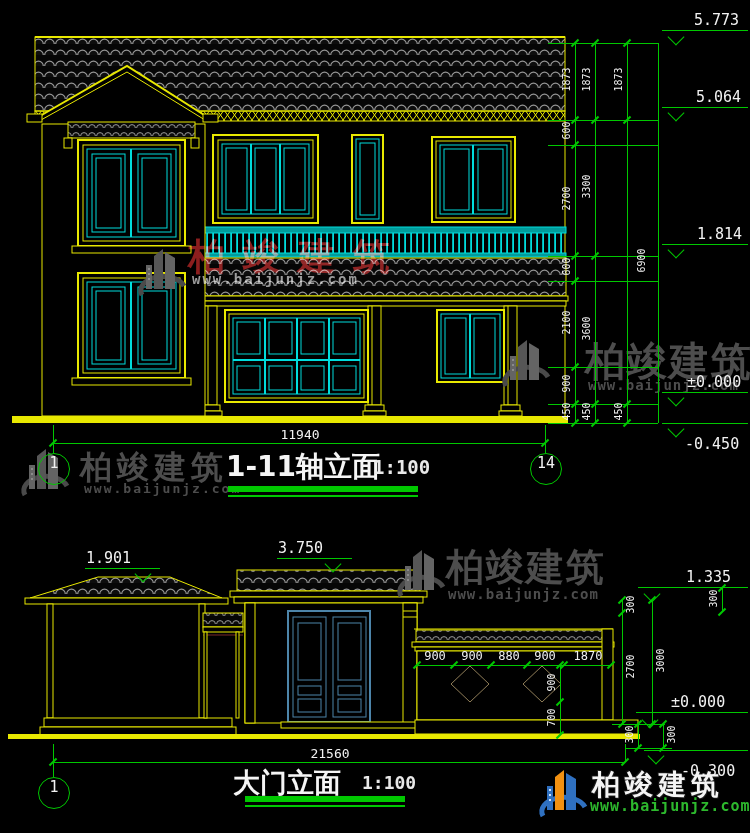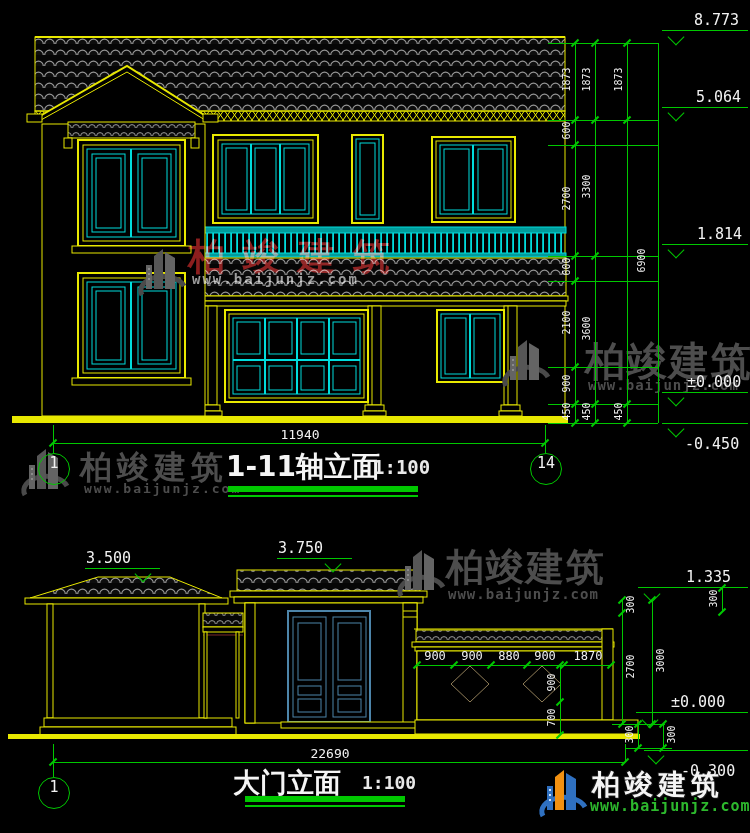--- a/index.html
+++ b/index.html
@@ -321,21 +321,21 @@
       <div style="left: 627px; top: 43px; width: 1px; height: 380px; background: rgb(0, 200, 0);"></div>
       <div style="left: 622px; top: 42px; width: 10px; height: 2px; background: rgb(0, 200, 0); transform: rotate(-45deg);"></div>
       <div style="left: 622px; top: 119px; width: 10px; height: 2px; background: rgb(0, 200, 0); transform: rotate(-45deg);"></div>
       <div style="left: 622px; top: 403px; width: 10px; height: 2px; background: rgb(0, 200, 0); transform: rotate(-45deg);"></div>
       <div style="left: 622px; top: 422px; width: 10px; height: 2px; background: rgb(0, 200, 0); transform: rotate(-45deg);"></div>
       <div style="left: 596px; top: 74px; width: 44px; text-align: center; color: rgb(242, 242, 242); font: 10px &quot;DejaVu Sans Mono&quot;, monospace; transform: rotate(-90deg);">1873</div>
       <div style="left: 619px; top: 255px; width: 44px; text-align: center; color: rgb(242, 242, 242); font: 10px &quot;DejaVu Sans Mono&quot;, monospace; transform: rotate(-90deg);">6900</div>
       <div style="left: 596px; top: 406px; width: 44px; text-align: center; color: rgb(242, 242, 242); font: 10px &quot;DejaVu Sans Mono&quot;, monospace; transform: rotate(-90deg);">450</div>
       <div style="left: 662px; top: 30px; width: 86px; height: 1px; background: rgb(0, 200, 0);"></div>
       <div style="left: 670px; top: 31px; width: 11px; height: 11px; border-left: 1.5px solid rgb(0, 200, 0); border-bottom: 1.5px solid rgb(0, 200, 0); transform: rotate(-45deg);"></div>
-      <div style="left: 694px; top: 11px; color: rgb(242, 242, 242); font: 15px &quot;DejaVu Sans Mono&quot;, monospace; white-space: nowrap;">8.773</div>
+      <div style="left: 694px; top: 11px; color: rgb(242, 242, 242); font: 15px &quot;DejaVu Sans Mono&quot;, monospace; white-space: nowrap;">5.773</div>
       <div style="left: 662px; top: 107px; width: 86px; height: 1px; background: rgb(0, 200, 0);"></div>
       <div style="left: 670px; top: 107px; width: 11px; height: 11px; border-left: 1.5px solid rgb(0, 200, 0); border-bottom: 1.5px solid rgb(0, 200, 0); transform: rotate(-45deg);"></div>
       <div style="left: 696px; top: 88px; color: rgb(242, 242, 242); font: 15px &quot;DejaVu Sans Mono&quot;, monospace; white-space: nowrap;">5.064</div>
       <div style="left: 662px; top: 244px; width: 86px; height: 1px; background: rgb(0, 200, 0);"></div>
       <div style="left: 670px; top: 244px; width: 11px; height: 11px; border-left: 1.5px solid rgb(0, 200, 0); border-bottom: 1.5px solid rgb(0, 200, 0); transform: rotate(-45deg);"></div>
       <div style="left: 697px; top: 225px; color: rgb(242, 242, 242); font: 15px &quot;DejaVu Sans Mono&quot;, monospace; white-space: nowrap;">1.814</div>
       <div style="left: 662px; top: 392px; width: 86px; height: 1px; background: rgb(0, 200, 0);"></div>
       <div style="left: 670px; top: 392px; width: 11px; height: 11px; border-left: 1.5px solid rgb(0, 200, 0); border-bottom: 1.5px solid rgb(0, 200, 0); transform: rotate(-45deg);"></div>
       <div style="left: 687px; top: 373px; color: rgb(242, 242, 242); font: 15px &quot;DejaVu Sans Mono&quot;, monospace; white-space: nowrap;">±0.000</div>
       <div style="left: 662px; top: 423px; width: 86px; height: 1px; background: rgb(0, 200, 0);"></div>
@@ -374,21 +374,21 @@
       <div style="left: 663px; top: 724px; width: 1px; height: 24px; background: rgb(0, 200, 0);"></div>
       <div style="left: 658px; top: 723px; width: 10px; height: 2px; background: rgb(0, 200, 0); transform: rotate(-45deg);"></div>
       <div style="left: 658px; top: 747px; width: 10px; height: 2px; background: rgb(0, 200, 0); transform: rotate(-45deg);"></div>
       <div style="left: 649px; top: 729px; width: 44px; text-align: center; color: rgb(242, 242, 242); font: 10px &quot;DejaVu Sans Mono&quot;, monospace; transform: rotate(-90deg);">300</div>
       <div style="left: 722px; top: 588px; width: 1px; height: 24px; background: rgb(0, 200, 0);"></div>
       <div style="left: 717px; top: 587px; width: 10px; height: 2px; background: rgb(0, 200, 0); transform: rotate(-45deg);"></div>
       <div style="left: 717px; top: 611px; width: 10px; height: 2px; background: rgb(0, 200, 0); transform: rotate(-45deg);"></div>
       <div style="left: 691px; top: 593px; width: 44px; text-align: center; color: rgb(242, 242, 242); font: 10px &quot;DejaVu Sans Mono&quot;, monospace; transform: rotate(-90deg);">300</div>
       <div style="left: 85px; top: 568px; width: 75px; height: 1px; background: rgb(0, 200, 0);"></div>
       <div style="left: 137px; top: 568px; width: 11px; height: 11px; border-left: 1.5px solid rgb(0, 200, 0); border-bottom: 1.5px solid rgb(0, 200, 0); transform: rotate(-45deg);"></div>
-      <div style="left: 86px; top: 549px; color: rgb(242, 242, 242); font: 15px &quot;DejaVu Sans Mono&quot;, monospace; white-space: nowrap;">3.500</div>
+      <div style="left: 86px; top: 549px; color: rgb(242, 242, 242); font: 15px &quot;DejaVu Sans Mono&quot;, monospace; white-space: nowrap;">1.901</div>
       <div style="left: 277px; top: 558px; width: 75px; height: 1px; background: rgb(0, 200, 0);"></div>
       <div style="left: 327px; top: 558px; width: 11px; height: 11px; border-left: 1.5px solid rgb(0, 200, 0); border-bottom: 1.5px solid rgb(0, 200, 0); transform: rotate(-45deg);"></div>
       <div style="left: 278px; top: 539px; color: rgb(242, 242, 242); font: 15px &quot;DejaVu Sans Mono&quot;, monospace; white-space: nowrap;">3.750</div>
       <div style="left: 638px; top: 587px; width: 110px; height: 1px; background: rgb(0, 200, 0);"></div>
       <div style="left: 646px; top: 588px; width: 11px; height: 11px; border-left: 1.5px solid rgb(0, 200, 0); border-bottom: 1.5px solid rgb(0, 200, 0); transform: rotate(-45deg);"></div>
       <div style="left: 686px; top: 568px; color: rgb(242, 242, 242); font: 15px &quot;DejaVu Sans Mono&quot;, monospace; white-space: nowrap;">1.335</div>
       <div style="left: 636px; top: 712px; width: 112px; height: 1px; background: rgb(0, 200, 0);"></div>
       <div style="left: 644px; top: 714px; width: 11px; height: 11px; border-left: 1.5px solid rgb(0, 200, 0); border-bottom: 1.5px solid rgb(0, 200, 0); transform: rotate(-45deg);"></div>
       <div style="left: 671px; top: 693px; color: rgb(242, 242, 242); font: 15px &quot;DejaVu Sans Mono&quot;, monospace; white-space: nowrap;">±0.000</div>
       <div style="left: 644px; top: 750px; width: 104px; height: 1px; background: rgb(0, 200, 0);"></div>
@@ -402,21 +402,21 @@
       <div style="left: 559px; top: 664px; width: 10px; height: 2px; background: rgb(0, 200, 0); transform: rotate(-45deg);"></div>
       <div style="left: 606px; top: 664px; width: 10px; height: 2px; background: rgb(0, 200, 0); transform: rotate(-45deg);"></div>
       <div style="left: 405px; top: 649px; width: 60px; text-align: center; color: rgb(242, 242, 242); font: 12px &quot;DejaVu Sans Mono&quot;, monospace;">900</div>
       <div style="left: 442px; top: 649px; width: 60px; text-align: center; color: rgb(242, 242, 242); font: 12px &quot;DejaVu Sans Mono&quot;, monospace;">900</div>
       <div style="left: 479px; top: 649px; width: 60px; text-align: center; color: rgb(242, 242, 242); font: 12px &quot;DejaVu Sans Mono&quot;, monospace;">880</div>
       <div style="left: 515px; top: 649px; width: 60px; text-align: center; color: rgb(242, 242, 242); font: 12px &quot;DejaVu Sans Mono&quot;, monospace;">900</div>
       <div style="left: 558px; top: 649px; width: 60px; text-align: center; color: rgb(242, 242, 242); font: 12px &quot;DejaVu Sans Mono&quot;, monospace;">1870</div>
       <div style="left: 53px; top: 762px; width: 572px; height: 1px; background: rgb(0, 200, 0);"></div>
       <div style="left: 48px; top: 761px; width: 10px; height: 2px; background: rgb(0, 200, 0); transform: rotate(-45deg);"></div>
       <div style="left: 620px; top: 761px; width: 10px; height: 2px; background: rgb(0, 200, 0); transform: rotate(-45deg);"></div>
-      <div style="left: 300px; top: 746px; width: 60px; text-align: center; color: rgb(242, 242, 242); font: 13px &quot;DejaVu Sans Mono&quot;, monospace;">22690</div>
+      <div style="left: 300px; top: 746px; width: 60px; text-align: center; color: rgb(242, 242, 242); font: 13px &quot;DejaVu Sans Mono&quot;, monospace;">21560</div>
       <div style="left: 625px; top: 744px; width: 1px; height: 18px; background: rgb(0, 200, 0);"></div>
       <div style="left: 53px; top: 744px; width: 1px; height: 33px; background: rgb(0, 200, 0);"></div>
       <div style="left: 38px; top: 777px; width: 30px; height: 30px; border: 1.5px solid rgb(0, 200, 0); border-radius: 50%; text-align: center; font: 15px &quot;DejaVu Sans Mono&quot;, monospace; color: rgb(242, 242, 242);">1</div>
     </div>
 
 <div id="overlay2" style="position:absolute;left:0;top:0;">
   <div class="title-text" style="position:absolute;left:226px;top:448px;font-size:28px;">1-11轴立面</div>
   <div class="scale-text" style="position:absolute;left:373px;top:456px;font-size:19px;">1:100</div>
   <div class="underline" style="position:absolute;left:228px;top:486px;width:190px;height:6px;"></div>
   <div class="underline" style="position:absolute;left:228px;top:495px;width:190px;height:2px;"></div>

